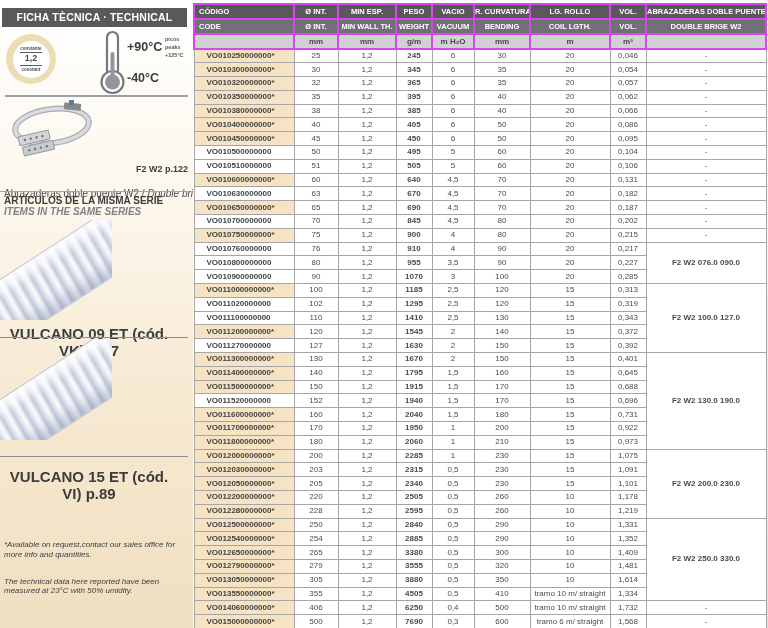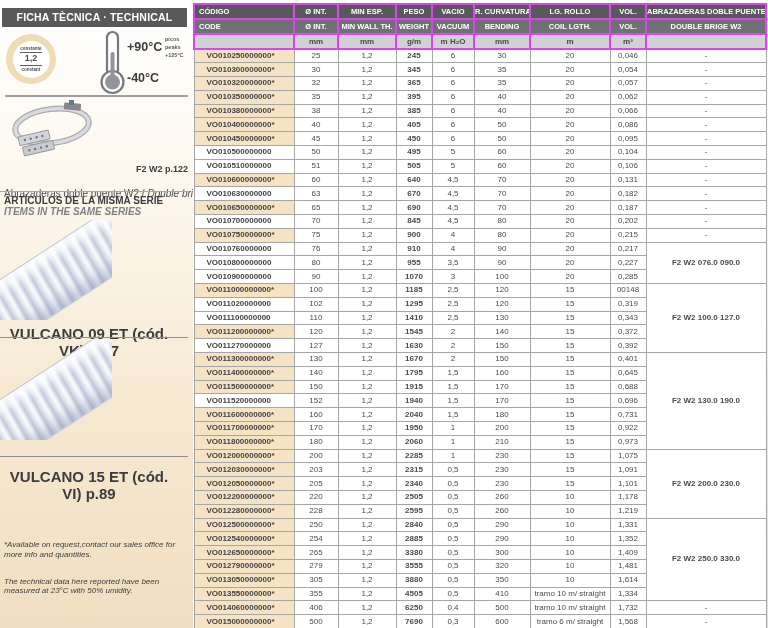--- a/index.html
+++ b/index.html
@@ -372,21 +372,21 @@
         <td>0,285</td>
       </tr>
       <tr>
         <td class="code hl">VO011000000000*</td>
         <td>100</td>
         <td>1,2</td>
         <td class="bold">1185</td>
         <td>2,5</td>
         <td>120</td>
         <td>15</td>
-        <td>00148</td>
+        <td>0,313</td>
         <td class="w2g" rowspan="5">F2 W2 100.0 127.0</td>
       </tr>
       <tr>
         <td class="code">VO011020000000</td>
         <td>102</td>
         <td>1,2</td>
         <td class="bold">1295</td>
         <td>2,5</td>
         <td>120</td>
         <td>15</td>

